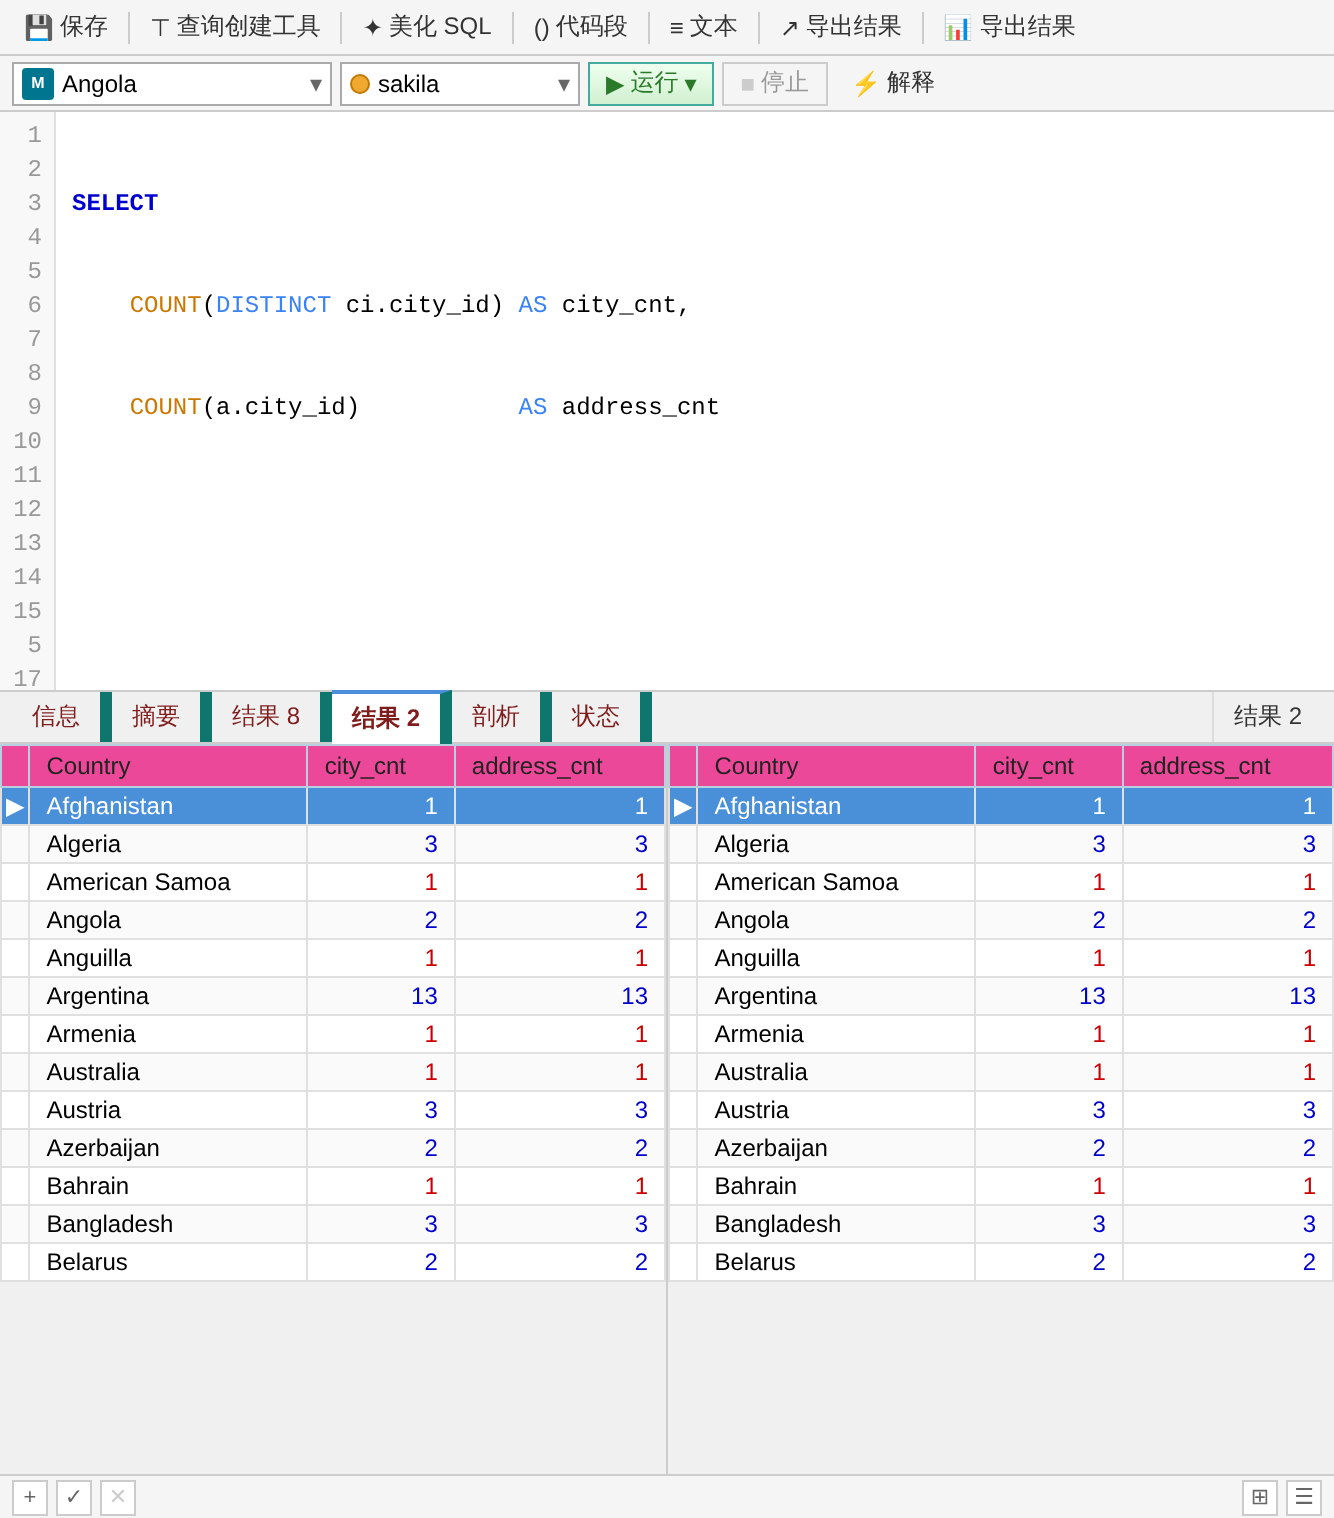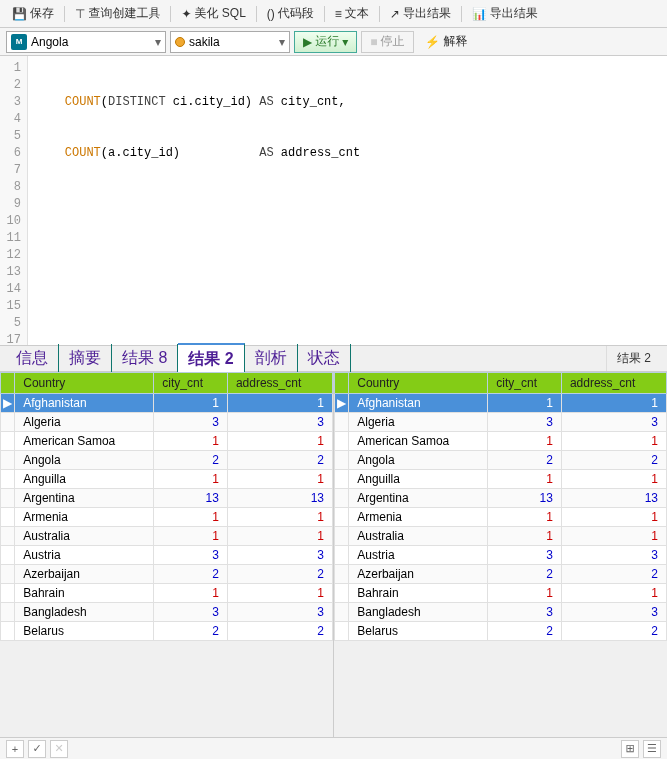--- a/index.html
+++ b/index.html
@@ -68,51 +68,51 @@
       user-select: none; min-width: 28px; line-height: 17px;
       font-family: Consolas, 'Courier New', monospace; font-size: 12px;
     }
     .line-nums div { height: 17px; }
     .code-area {
       padding: 4px 8px; flex: 1; line-height: 17px; white-space: pre;
       font-family: Consolas, 'Courier New', monospace; font-size: 12px;
     }
     .code-area .line { height: 17px; display: flex; align-items: center; }
     .kw { color: #0000cc; font-weight: bold; }
-    .kw2 { color: #404040; }
+    .kw2 { color: #3b82f6; }
     .fn { color: #cc7700; }
 
     
     .tabs-bar {
       display: flex; align-items: center;
       background: #f0f0f0; border-bottom: 1px solid #ccc;
       padding: 0 6px; height: 26px; gap: 0;
     }
     .tab {
-      padding: 4px 10px; cursor: pointer; font-size: 16px; color: #4c1d95;
-      border-right: 1px solid #0f766e; white-space: nowrap;
+      padding: 4px 10px; cursor: pointer; font-size: 12px; color: #7f1d1d;
+      border-right: 6px solid #0f766e; white-space: nowrap;
     }
     .tab.active { background: white; border-top: 2px solid #4a90d9; font-weight: bold; }
     .tab-right { margin-left: auto; display: flex; align-items: center; }
     .result2-label {
       font-size: 12px; color: #333; padding: 4px 10px;
       border-left: 1px solid #ddd;
     }
 
     
     .results { display: flex; flex: 1; overflow: hidden; }
     .result-pane { flex: 1; overflow: auto; border-right: 1px solid #ccc; }
     .result-pane:last-child { border-right: none; }
 
     
     table {
       border-collapse: collapse; width: 100%; font-size: 12px;
       font-family: 'Segoe UI', Arial, sans-serif;
     }
-    thead tr { background: #84cc16; }
+    thead tr { background: #ec4899; }
     thead th {
       border: 1px solid #b8cfe0; padding: 3px 8px;
       text-align: left; font-weight: normal; white-space: nowrap;
       color: #222;
     }
     tbody tr { background: white; }
     tbody tr:nth-child(even) { background: #fafafa; }
     tbody tr.selected { background: #4a90d9; color: white; }
     tbody td {
       border: 1px solid #e0e0e0; padding: 2px 8px;
@@ -234,20 +234,21 @@
         <div>11</div>
           <div>12</div>
           <div>13</div>
           <div>14</div>
           <div>15</div>
         <div>5</div>
           <div>17</div>
 
       </div>
       <div class="code-area">
+        <div class="line"><span class="kw">SELECT</span></div>
         <div class="line">&nbsp;&nbsp;&nbsp;&nbsp;<span class="fn">COUNT</span>(<span class="kw2">DISTINCT</span> ci.city_id) <span class="kw2">AS</span> city_cnt,</div>
         <div class="line">&nbsp;&nbsp;&nbsp;&nbsp;<span class="fn">COUNT</span>(a.city_id)&nbsp;&nbsp;&nbsp;&nbsp;&nbsp;&nbsp;&nbsp;&nbsp;&nbsp;&nbsp;&nbsp;<span class="kw2">AS</span> address_cnt</div>
         
         
         
         
         
         
         
         

